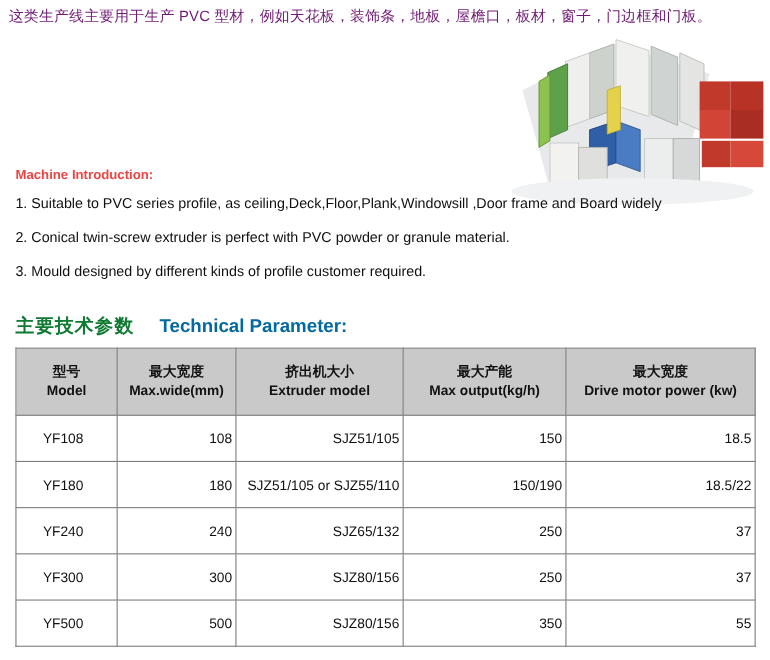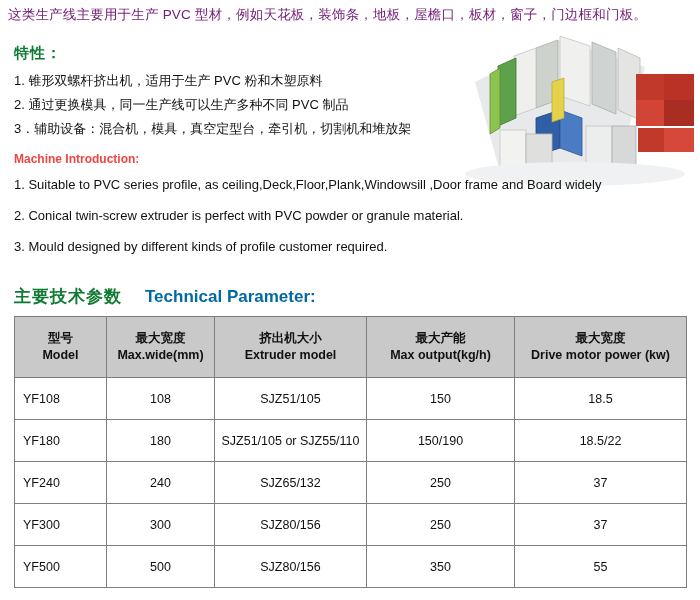--- a/index.html
+++ b/index.html
@@ -137,24 +137,25 @@
     line-height: 17px;
     height: 56px;
     padding: 2px 3px;
     text-align: center;
   }
   table.params tbody td {
     height: 37px;
     background: #ffffff;
     padding: 2px 3px;
     line-height: 16px;
+    text-align: right;
   }
   table.params tbody td.model {
     text-align: left;
-    padding-left: 8px;
+    padding-left: 24px;
   }
   .col1 { width: 92px; }
   .col2 { width: 108px; }
   .col3 { width: 152px; }
   .col4 { width: 148px; }
   .col5 { width: 172px; }
 </style>
 </head>
 <body>
 
@@ -192,26 +193,20 @@
       <rect x="86" y="112" width="26" height="38" fill="#dfe0de" stroke="#b3b4b1" stroke-width="0.8"></rect>
       <rect x="146" y="104" width="26" height="40" fill="#eceded" stroke="#c2c3c3" stroke-width="0.8"></rect>
       <rect x="172" y="104" width="24" height="40" fill="#d7d9d8" stroke="#aaadac" stroke-width="0.8"></rect>
 
       <polygon points="112,60 124,56 124,96 112,100" fill="#e3d24a" stroke="#b9a72f" stroke-width="0.7"></polygon>
 
       <ellipse cx="135" cy="152" rx="110" ry="12" fill="#f0f1f2"></ellipse>
     </svg>
   </div>
 
-  <div class="cn-block">
-    <div class="cn-title">特性：</div>
-    <div class="cn-line">1. 锥形双螺杆挤出机，适用于生产 PVC 粉和木塑原料</div>
-    <div class="cn-line">2. 通过更换模具，同一生产线可以生产多种不同 PVC 制品</div>
-    <div class="cn-line">3．辅助设备：混合机，模具，真空定型台，牵引机，切割机和堆放架</div>
-  </div>
 
   <div class="en-block">
     <div class="en-title">Machine Introduction:</div>
     <div class="en-line">1. Suitable to PVC series profile, as ceiling,Deck,Floor,Plank,Windowsill ,Door frame and Board widely</div>
     <div class="en-line">2. Conical twin-screw extruder is perfect with PVC powder or granule material.</div>
     <div class="en-line">3. Mould designed by different kinds of profile customer required.</div>
   </div>
 
   <div class="param-heading">
     <span class="cn">主要技术参数</span><span class="en">Technical Parameter:</span>

